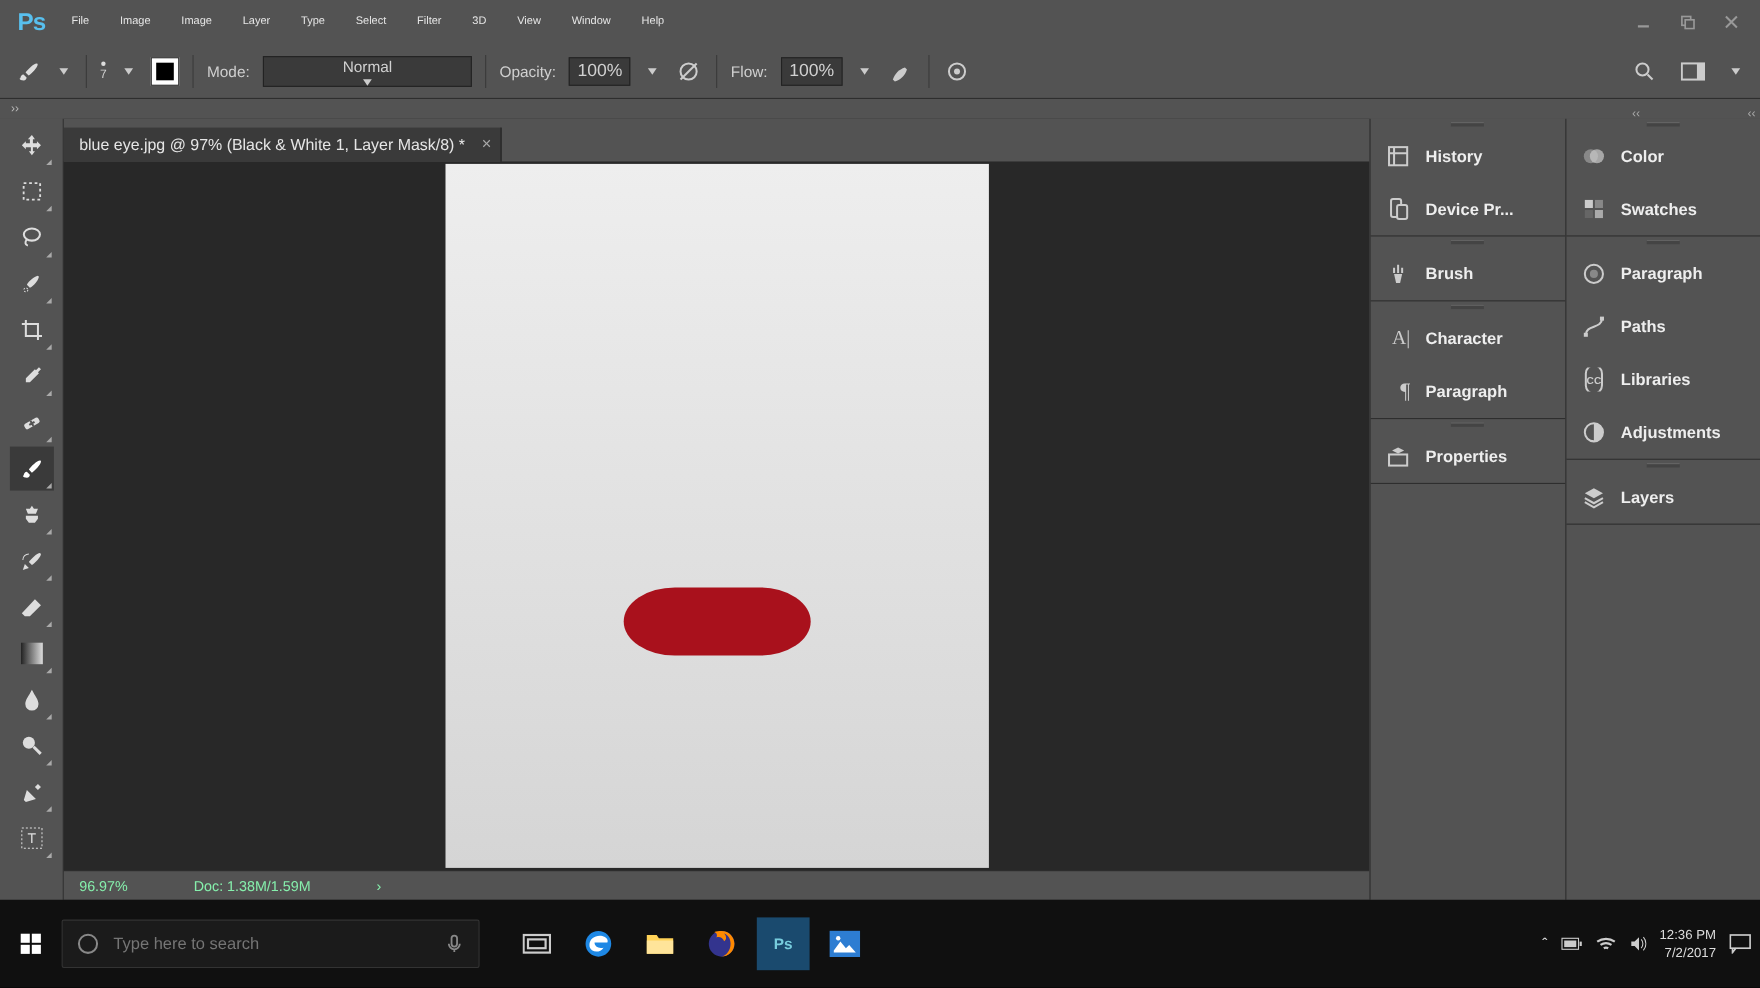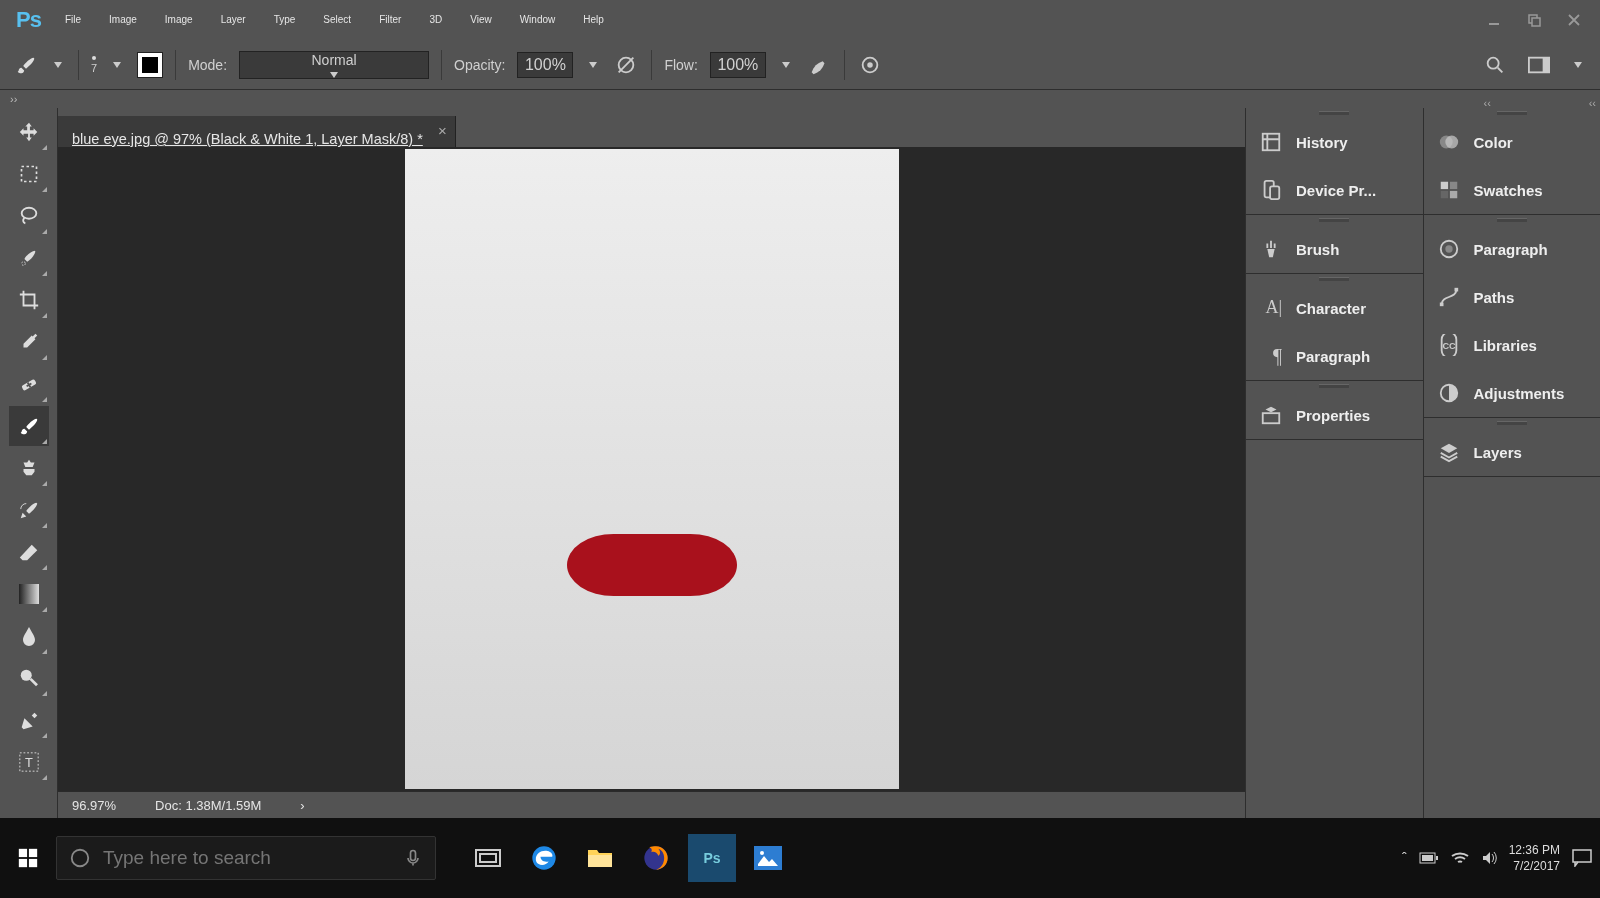--- a/index.html
+++ b/index.html
@@ -31,41 +31,41 @@
 
 .body { flex:1; display:flex; min-height:0; }
 
 .toolbox { width:58px; background:#535353; border-right:1px solid #2e2e2e; display:flex; flex-direction:column; align-items:center; padding-top:4px; gap:2px; }
 .tool { width:40px; height:40px; display:flex; align-items:center; justify-content:center; color:#d0d0d0; position:relative; cursor:pointer;}
 .tool.active { background:#3a3a3a; }
 .tool .mark { position:absolute; right:2px; bottom:2px; width:0;height:0;border-left:5px solid transparent;border-bottom:5px solid #aaa;}
 
 .docwrap { flex:1; display:flex; flex-direction:column; background:#282828; min-width:0; }
 .doctab-bar { height:39px; background:#535353; display:flex; align-items:flex-end; }
-.doctab { background:#3a3a3a; height:31px; padding:0 32px 0 14px; display:flex; align-items:flex-end; font-size:14.5px; position:relative; border-right:1px solid #222; color:#e6e6e6;text-decoration:underline;}
+.doctab { background:#3a3a3a; height:31px; padding:0 32px 0 14px; display:flex; align-items:center; font-size:14.5px; position:relative; border-right:1px solid #222; color:#e6e6e6;}
 .doctab .x { position:absolute; right:8px; top:6px; color:#aaa; font-size:15px; }
 .canvas-area { flex:1; background:#282828; display:flex; align-items:center; justify-content:center; overflow:hidden; }
 .img-placeholder { width:494px; height:640px; background:linear-gradient(#eee,#d5d5d5); position:relative; }
 .lips { position:absolute; left:50%; top:65%; width:170px; height:62px; transform:translate(-50%,-50%); background:#a9111c; border-radius:60px/40px; }
-.statusbar { height:27px; background:#535353; display:flex; align-items:center; font-size:13px; color:#e5e5e5; padding:0 14px; gap:39px; border-top:1px solid #2a2a2a;}
+.statusbar { height:27px; background:#535353; display:flex; align-items:center; font-size:13px; color:#86efac; padding:0 14px; gap:60px; border-top:1px solid #2a2a2a;}
 
 .right { width:355px; max-width:355px; background:#535353; display:flex;text-align:right; }
 .pcol { flex:1; border-left:1px solid #2e2e2e; display:flex; flex-direction:column; }
 .pgroup { border-bottom:1px solid #2e2e2e; }
 .pitem { height:48px; display:flex; align-items:center; gap:14px; padding:0 14px; font-size:15px; font-weight:600; color:#eee; cursor:pointer;}
 .pitem svg, .pitem .pic { width:22px; height:22px; flex-shrink:0; }
 .pgrab { height:10px; display:flex; justify-content:center; align-items:center; }
 .pgrab:before {content:"";width:30px;height:3px;background:#444;border-top:1px solid #666;}
 .coll-tabs {position:absolute; right:4px; top:97px; color:#aaa; font-size:11px;}
 
 .taskbar { width:1600px; height:80px; background:#101010; display:flex; align-items:center; color:#fff; font-size:16px; position:relative; }
 .tb-start { width:52px; height:52px; display:flex; align-items:center; justify-content:center; margin:0 2px;}
 .tb-search { display:flex; align-items:center; background:#1b1b1b; border:1px solid #333; height:44px; width:380px; border-radius:2px;}
 .tb-search .circ { margin:0 12px; }
-.tb-search input { background:transparent; border:0; outline:0; color:#bbb; font-size:19px; flex:1; }
+.tb-search input { background:transparent; border:0; outline:0; color:#bbb; font-size:15px; flex:1; }
 .tb-icons { display:flex; gap:8px; margin-left:28px; }
 .tb-icons .tbi { width:48px;height:48px;display:flex;align-items:center;justify-content:center; }
 .tb-tray { margin-left:auto; display:flex; align-items:center; gap:12px; padding-right:8px; color:#ddd; font-size:12px;}
 .clock { text-align:right; line-height:16px; }
 svg { display:block; }
 </style>
 </head>
 <body>
 
 <div class="app">

